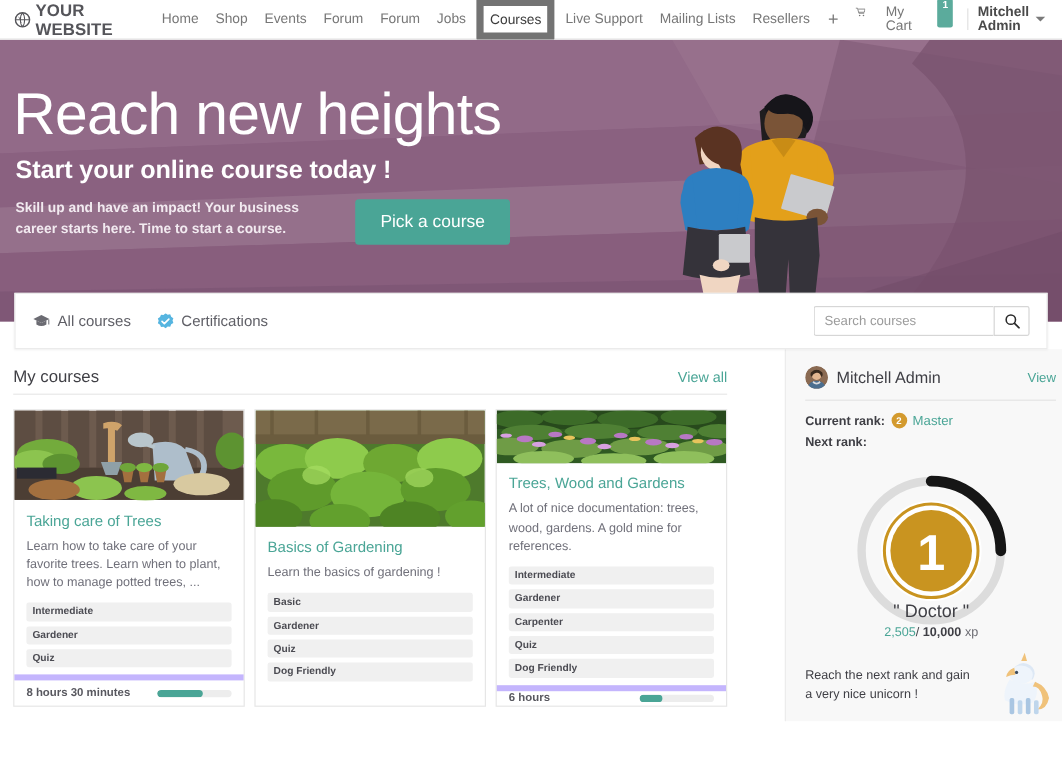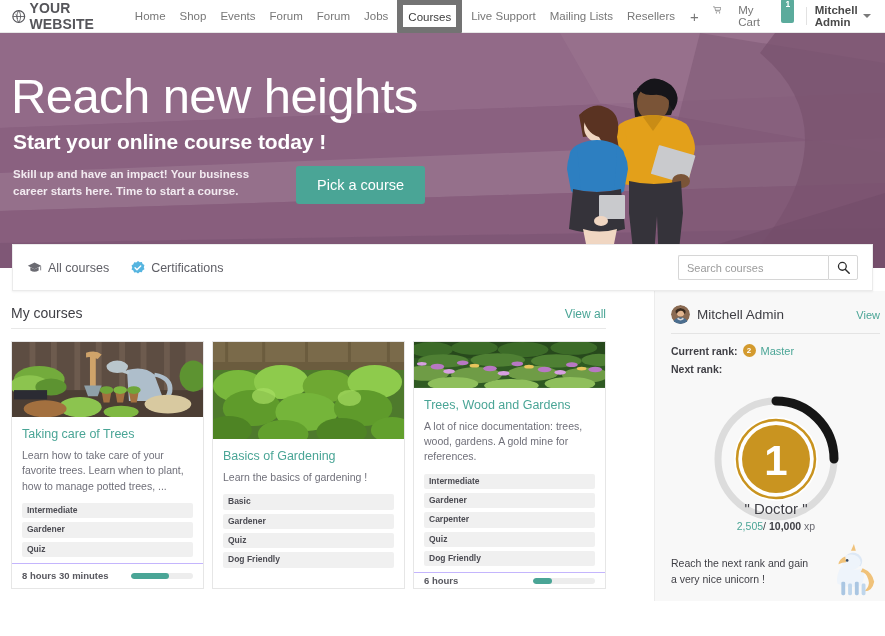--- a/index.html
+++ b/index.html
@@ -142,21 +142,21 @@
     font-size:12.5px; color:#4aa596; margin:0 0 6px; font-weight:400;
     cursor:pointer; line-height:1.2;
   }
   .card-desc { font-size:10.5px; color:#70707a; line-height:1.45; margin:0 0 9px; }
   .tags { display:flex; flex-wrap:wrap; gap:4px;flex-direction:column; }
   .tag {
     background:#f0f0f0; color:#4b4b52; font-size:8.5px; font-weight:700;
     padding: 3px 5px; border-radius:2px; white-space:nowrap; line-height:1.1;
   }
   .card-foot {
-    border-top:1px solid #c4b5fd; height:32px; display:flex; align-items:center;
+    border-top:5px solid #c4b5fd; height:32px; display:flex; align-items:center;
     padding: 0 10px;
   }
   .duration { font-size:9.5px; color:#58585f; font-weight:700; }
   .bar { margin-left:auto; width:62px; height:6px; background:#ededed; border-radius:3px; overflow:hidden; }
   .bar-fill { height:100%; background:#4aa596; border-radius:3px; }
 
   
   .profile-row { display:flex; align-items:center; gap:7px; }
   .avatar { width:19px; height:19px; border-radius:50%; display:block; }
   .profile-name { font-size:13.5px; color:#3f3f45; }

